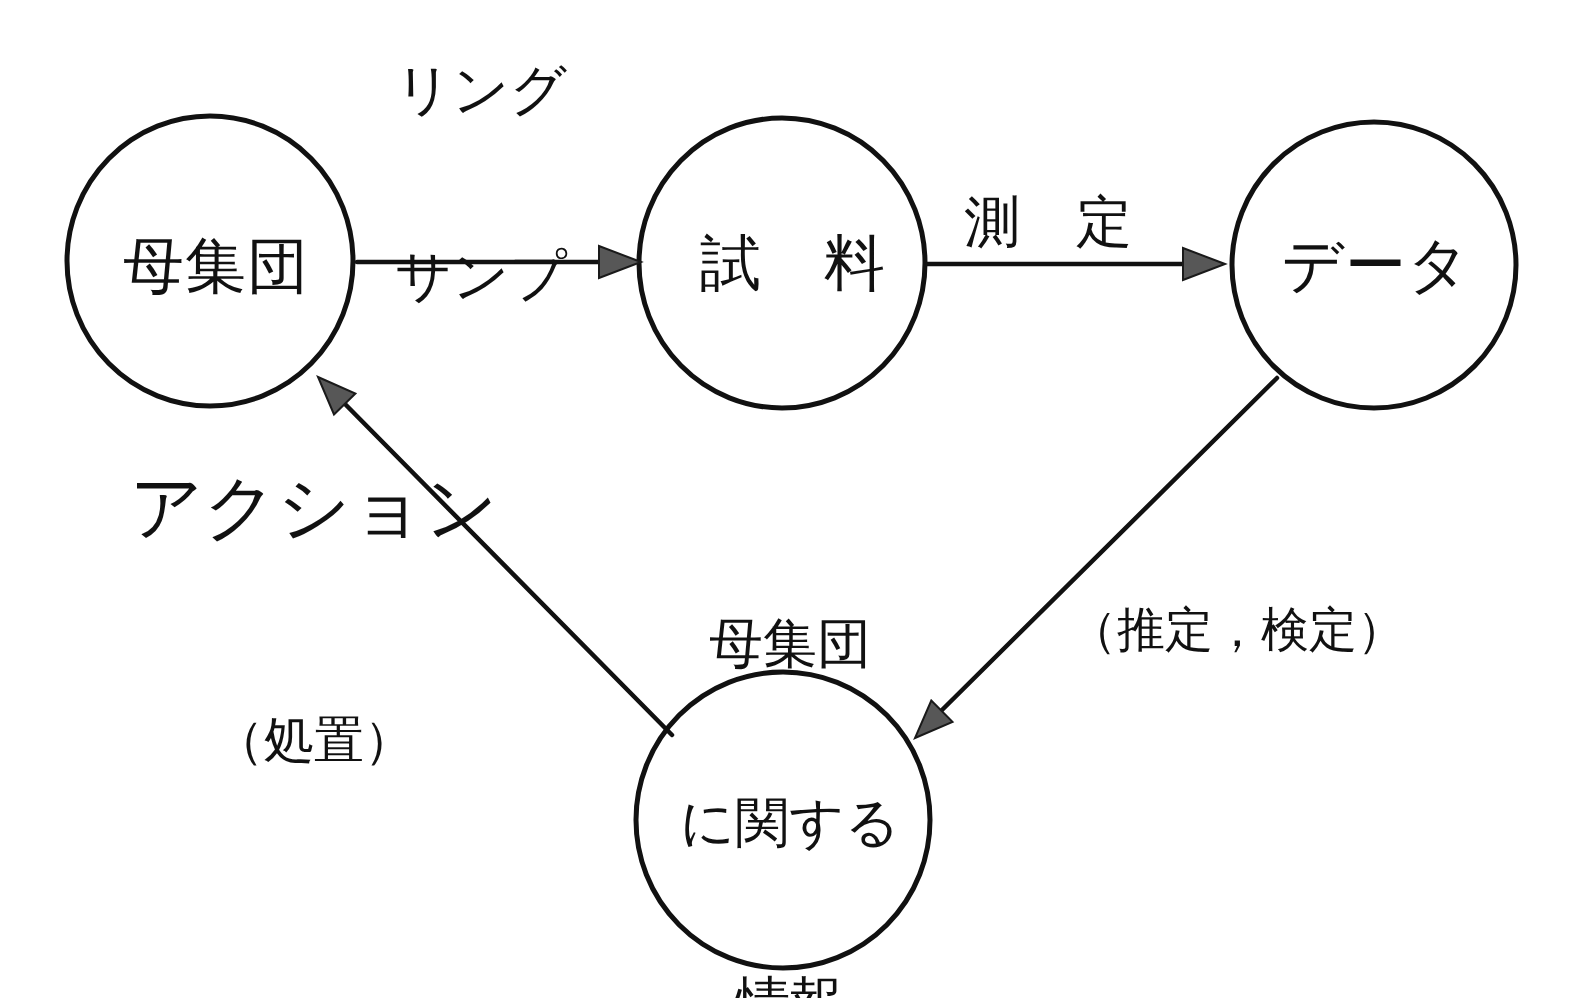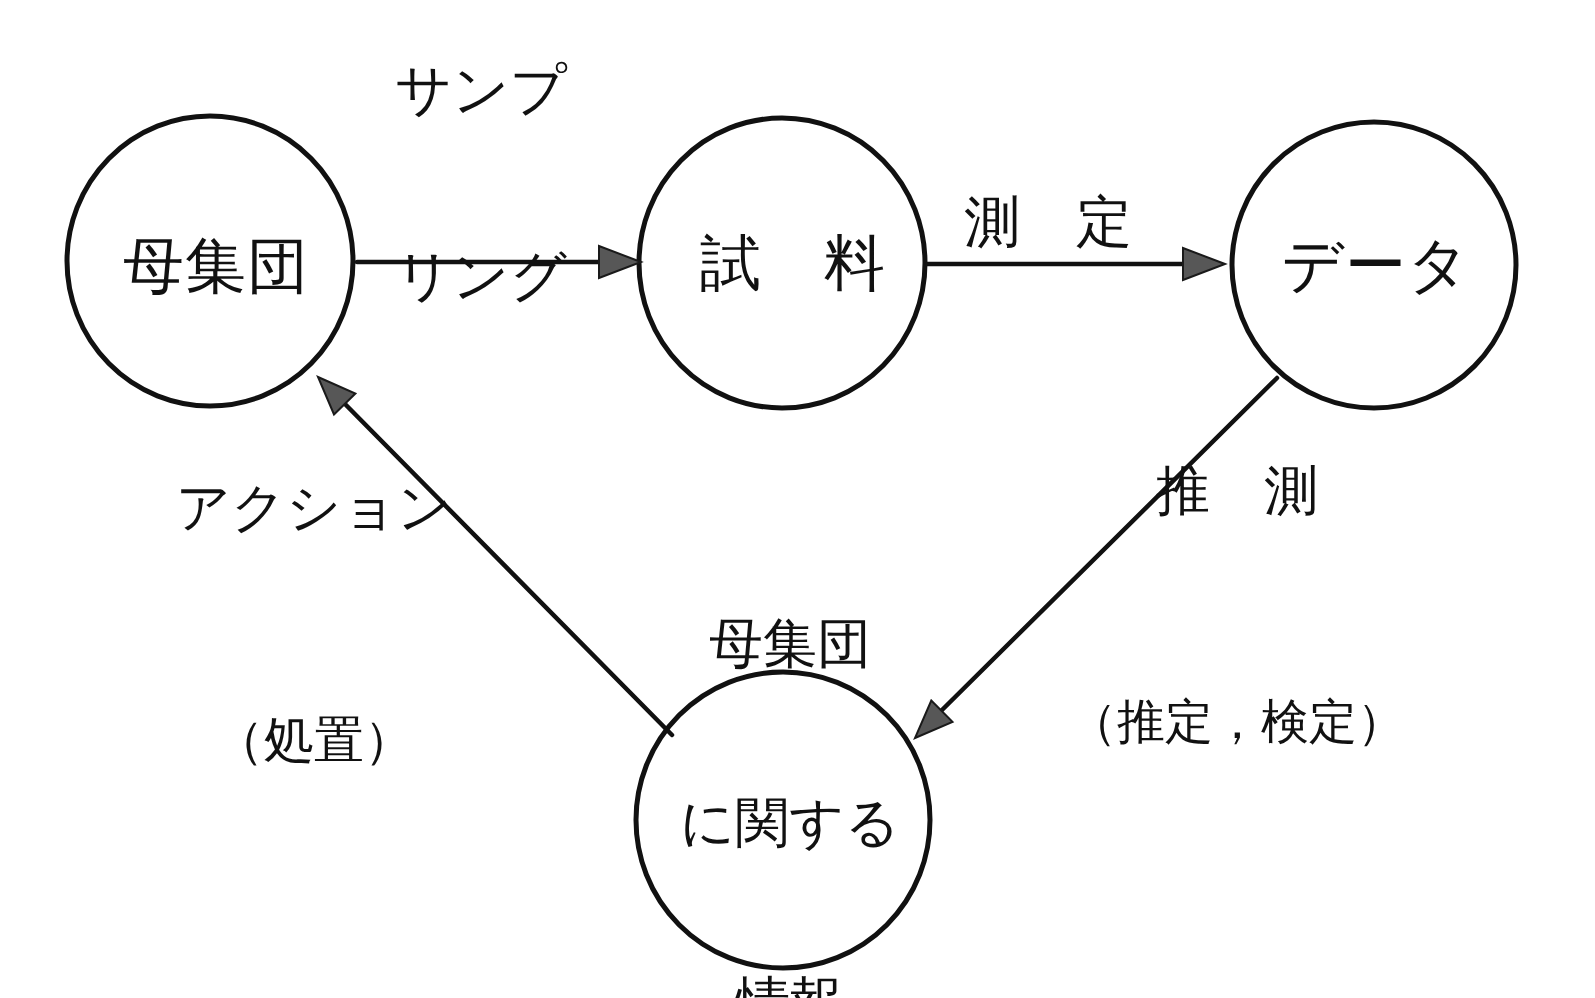--- a/index.html
+++ b/index.html
@@ -64,21 +64,21 @@
     line-height: 74px;
   }
   .edge-lbl .line-paren {
     display: block;
     line-height: 72px;
     font-size: 48px;
     margin-top: 48px;
   }
   .edge-lbl-action .line {
     line-height: 73px;
-    font-size: 54px;
+    font-size: 72px;
     margin-top: 39px;
   }
   .edge-lbl-action .line-paren {
     font-size: 50px;
   }
   .edge-lbl-inference .line {
     line-height: 72px;
     font-size: 54px;
   }
 </style>
@@ -113,28 +113,27 @@
 
   <div class="lbl node-lbl-lg" style="left:1376px; top:265px;">データ</div>
 
   <div class="lbl node-lbl-info" style="left:790px; top:822px;">
     <span class="line">母集団</span>
     <span class="line">に関する</span>
     <span class="line">情報</span>
   </div>
 
   <div class="lbl edge-lbl" style="left:481px; top:183px;">
+    <span class="line">リング</span>
     <span class="line">サンプ</span>
-    <span class="line">リング</span>
   </div>
 
   <div class="lbl edge-lbl" style="left:1048px; top:222px;text-align:center;">測　定</div>
 
   <div class="lbl edge-lbl edge-lbl-inference" style="left:1237px; top:606px;">
-    <span class="line">推　測</span>
     <span class="line-paren">（推定，検定）</span>
   </div>
 
   <div class="lbl edge-lbl edge-lbl-action" style="left:314px; top:604px;">
     <span class="line">アクション</span>
     <span class="line-paren">（処置）</span>
   </div>
 
 </div>
 

